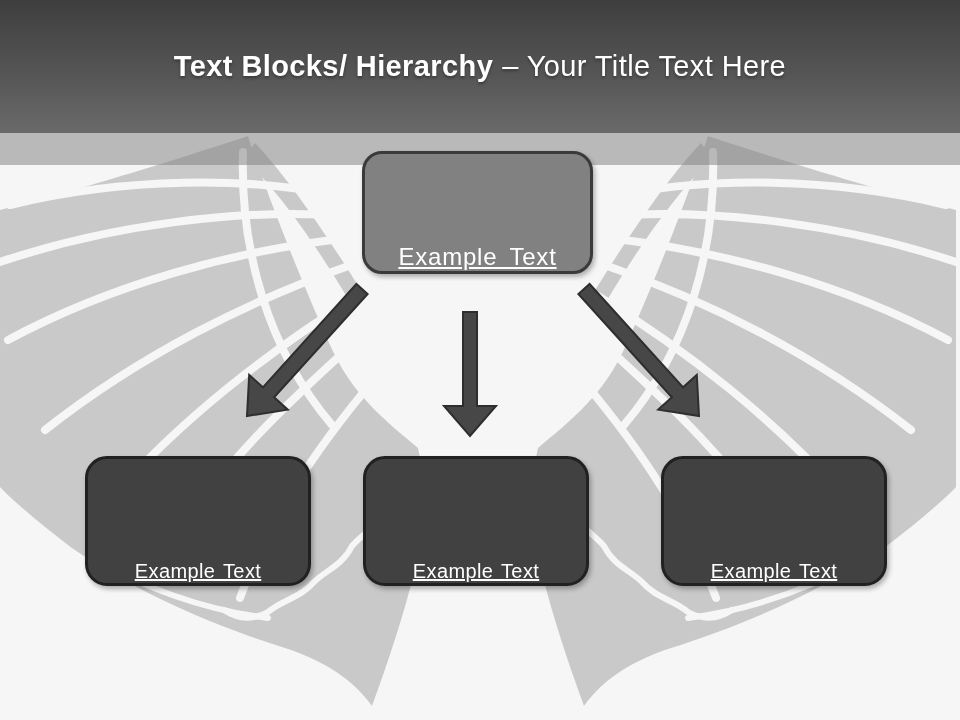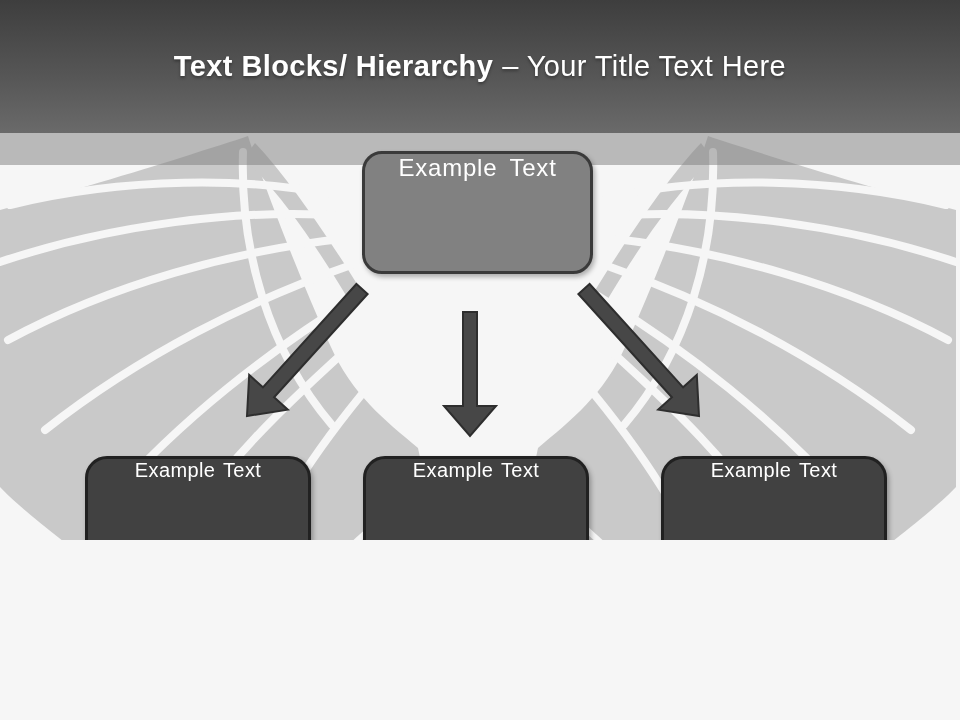--- a/index.html
+++ b/index.html
@@ -1,17 +1,17 @@
 <!DOCTYPE html>
 <html><head>
 <meta charset="utf-8">
 <style>
   html,body{margin:0;padding:0;width:960px;height:720px;overflow:hidden;
     font-family:"Liberation Sans", sans-serif;background:#f6f6f6;}
-  .slide{position:relative;width:960px;height:540px;overflow:hidden;}
+  .slide{position:relative;width:960px;height:720px;overflow:hidden;}
 
   
   .wings{position:absolute;left:0;top:0;width:960px;height:720px;z-index:1;}
 
   
   .band{position:absolute;left:0;top:133px;width:960px;height:32px;
     background:rgba(128,128,128,0.52);z-index:2;}
 
   
   .header{position:absolute;left:0;top:0;width:960px;height:133px;z-index:3;
@@ -22,23 +22,23 @@
   .title .bold{font-weight:700;}
   .title .regular{font-weight:400;margin-left:9px;}
 
   
   .arrows{position:absolute;left:0;top:0;width:960px;height:720px;z-index:4;
     pointer-events:none;}
   .arrows polygon{stroke:#2e2e2e;stroke-width:2;stroke-linejoin:miter;
     pointer-events:auto;}
 
   
-  .node{position:absolute;z-index:5;display:flex;align-items:flex-start;
+  .node{position:absolute;z-index:5;display:flex;align-items:flex-end;
     justify-content:center;color:#ffffff;text-align:center;
-    box-shadow:2px 3px 5px rgba(0,0,0,0.30);}
+    box-shadow:2px 3px 5px rgba(0,0,0,0.30);text-decoration:underline;}
   .node-root{left:362px;top:151px;width:225px;height:117px;
     background:#818181;border:3px solid #3a3a3a;border-radius:20px;
     font-size:24px;letter-spacing:0.8px;word-spacing:5px;}
   .node-child{top:456px;width:220px;height:124px;
     background:#414141;border:3px solid #212121;border-radius:22px;
     font-size:20px;letter-spacing:0.4px;word-spacing:2px;}
   .node-child-1{left:85px;}
   .node-child-2{left:363px;}
   .node-child-3{left:661px;}
 

